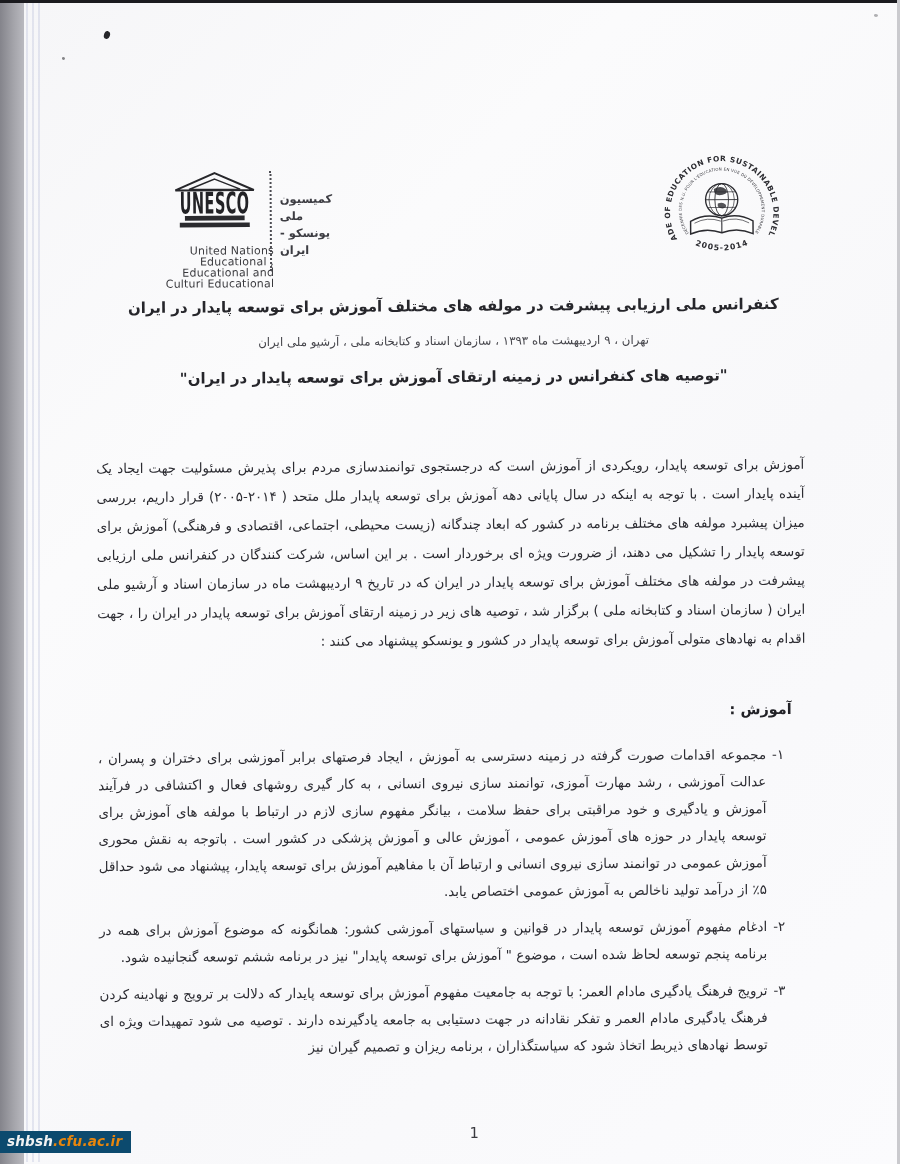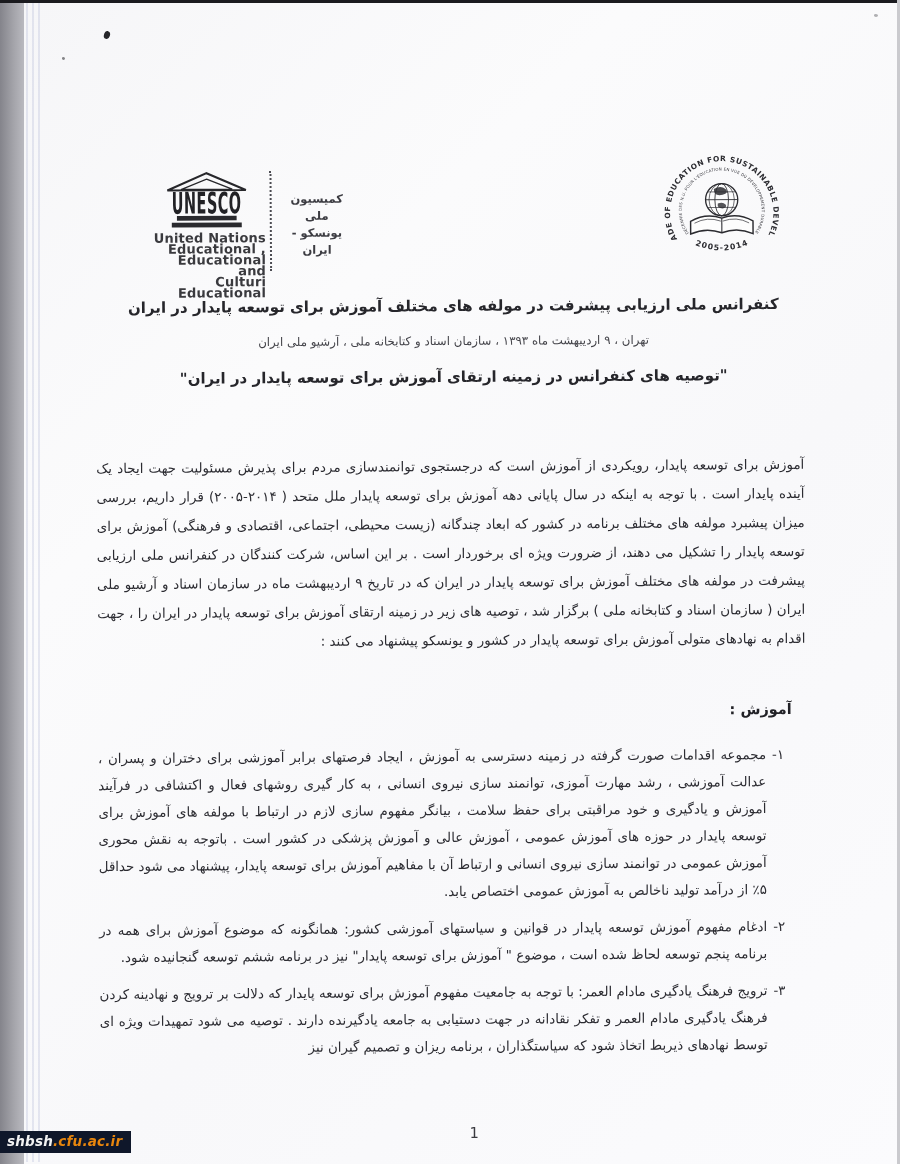--- a/index.html
+++ b/index.html
@@ -20,28 +20,28 @@
   .fold{position:absolute;left:26px;top:2px;width:18px;height:1160px;
     background:repeating-linear-gradient(90deg,rgba(130,140,190,.18) 0 2px,rgba(255,255,255,0) 2px 6px);}
   .speck{position:absolute;background:#26262a;border-radius:45% 55% 50% 50%;}
   .speck.s1{left:104px;top:31px;width:6px;height:8px;transform:rotate(18deg);}
   .speck.s2{left:62px;top:57px;width:3px;height:3px;opacity:.55;}
   .speck.s3{left:874px;top:14px;width:4px;height:3px;opacity:.35;}
 
   .tilt{position:absolute;left:0;top:0;width:900px;height:1164px;transform:rotate(-0.35deg);}
 
   
-  .unesco-block{position:absolute;left:148px;top:170px;width:122px;text-align:center;}
+  .unesco-block{position:absolute;left:156px;top:170px;width:122px;text-align:center;}
   .unesco-block svg{display:block;margin:0 auto;}
-  .unesco-caption{margin-top:3px;font-size:13px;font-weight:bold;color:#3a3a3e;
+  .unesco-caption{margin-top:16px;font-size:11px;font-weight:normal;color:#3a3a3e;
     line-height:11px;text-align:right;padding-right:2px;letter-spacing:.2px;}
   .dotted-sep{position:absolute;left:272px;top:170px;height:100px;width:0;
     border-left:2px dotted #4c4c52;}
   .commission{position:absolute;left:282px;top:190px;width:74px;direction:rtl;
-    font-size:11.5px;font-weight:bold;color:#3c3c42;line-height:17px;text-align:center;}
+    font-size:11.5px;font-weight:bold;color:#3c3c42;line-height:17px;text-align:left;}
   .emblem{position:absolute;left:646px;top:150px;width:156px;height:128px;}
 
   
   .title-wrap{position:absolute;left:100px;top:295px;width:710px;direction:rtl;
     text-align:center;color:#26262b;}
   .title-main{font-size:15px;font-weight:bold;line-height:22px;}
   .title-sub{margin-top:17px;font-size:11.8px;color:#44444a;}
   .title-quote{margin-top:20px;font-size:15px;font-weight:bold;}
 
   
@@ -51,21 +51,21 @@
     padding-right:14px;text-align:right;color:#222227;}
   .rec-list{margin-top:24px;}
   .rec-item{display:flex;direction:rtl;margin-bottom:10px;}
   .rec-num{flex:0 0 34px;font-size:13.4px;line-height:27px;text-align:left;
     padding-left:6px;color:#2c2c32;}
   .rec-text{flex:1;font-size:13.4px;line-height:27px;text-align:justify;}
 
   
   .page-num{position:absolute;left:466px;top:1124px;font-size:15px;color:#3a3a40;
     font-family:"DejaVu Sans Mono","DejaVu Sans",sans-serif;}
-  .watermark{position:absolute;left:0;bottom:11px;background:#0f172a;
+  .watermark{position:absolute;left:0;bottom:11px;background:#0c4a6e;
     padding:3px 9px 4px 7px;font-style:italic;font-weight:bold;font-size:13.5px;
     letter-spacing:.2px;line-height:15px;}
   .wm-prefix{color:#f2f2f2;}
   .wm-suffix{color:#e8860d;}
 
   svg text{font-family:"DejaVu Sans",sans-serif;}
 </style>
 </head>
 <body>
 

